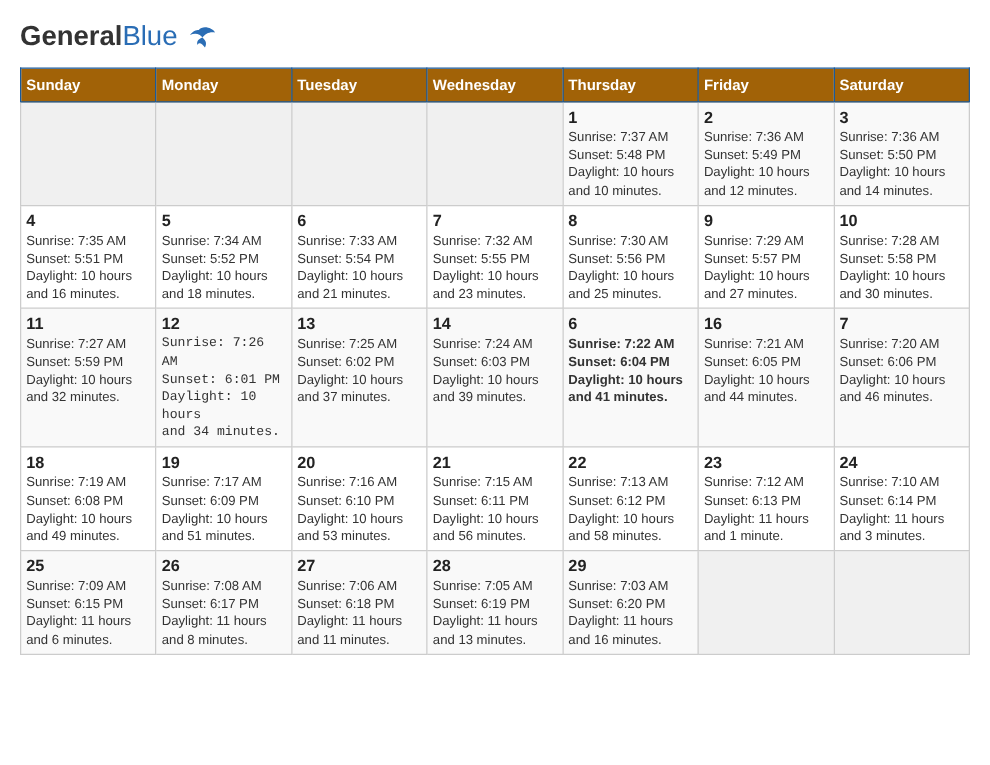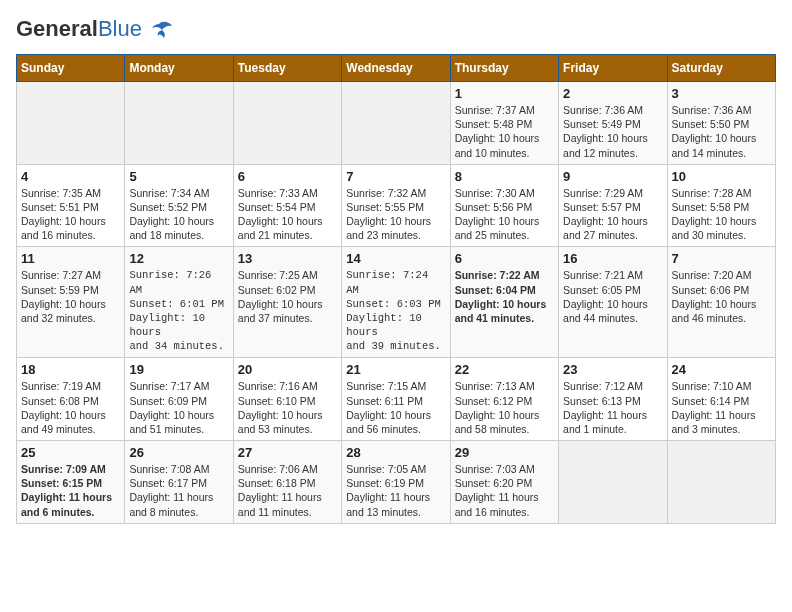--- a/index.html
+++ b/index.html
@@ -199,21 +199,21 @@
         </td>
         <td>
           <span class="day-num">13</span>
           <div class="day-info" style="white-space: pre-line;">Sunrise: 7:25 AM
 Sunset: 6:02 PM
 Daylight: 10 hours
 and 37 minutes.</div>
         </td>
         <td>
           <span class="day-num">14</span>
-          <div class="day-info" style="white-space: pre-line; font-family: Liberation Mono, monospace;">Sunrise: 7:24 AM
+          <div class="day-info" style="white-space: pre-line;">Sunrise: 7:24 AM
 Sunset: 6:03 PM
 Daylight: 10 hours
 and 39 minutes.</div>
         </td>
         <td>
           <span class="day-num">6</span>
           <div class="day-info" style="white-space: pre-line; font-weight: bold;">Sunrise: 7:22 AM
 Sunset: 6:04 PM
 Daylight: 10 hours
 and 41 minutes.</div>
@@ -280,21 +280,21 @@
           <span class="day-num">24</span>
           <div class="day-info" style="white-space: pre-line;">Sunrise: 7:10 AM
 Sunset: 6:14 PM
 Daylight: 11 hours
 and 3 minutes.</div>
         </td>
       </tr>
       <tr>
         <td>
           <span class="day-num">25</span>
-          <div class="day-info" style="white-space: pre-line; font-weight: bold;">Sunrise: 7:09 AM
+          <div class="day-info" style="white-space: pre-line;">Sunrise: 7:09 AM
 Sunset: 6:15 PM
 Daylight: 11 hours
 and 6 minutes.</div>
         </td>
         <td>
           <span class="day-num">26</span>
           <div class="day-info" style="white-space: pre-line;">Sunrise: 7:08 AM
 Sunset: 6:17 PM
 Daylight: 11 hours
 and 8 minutes.</div>

